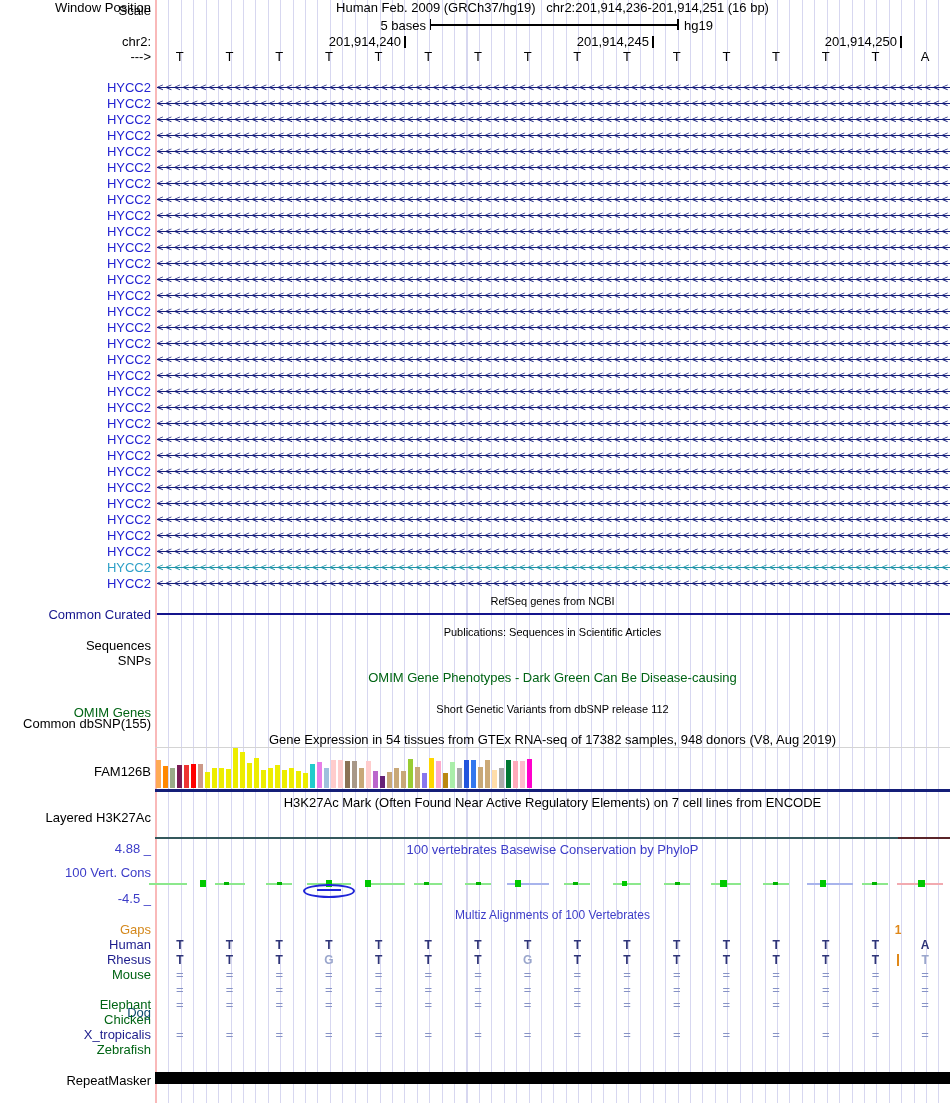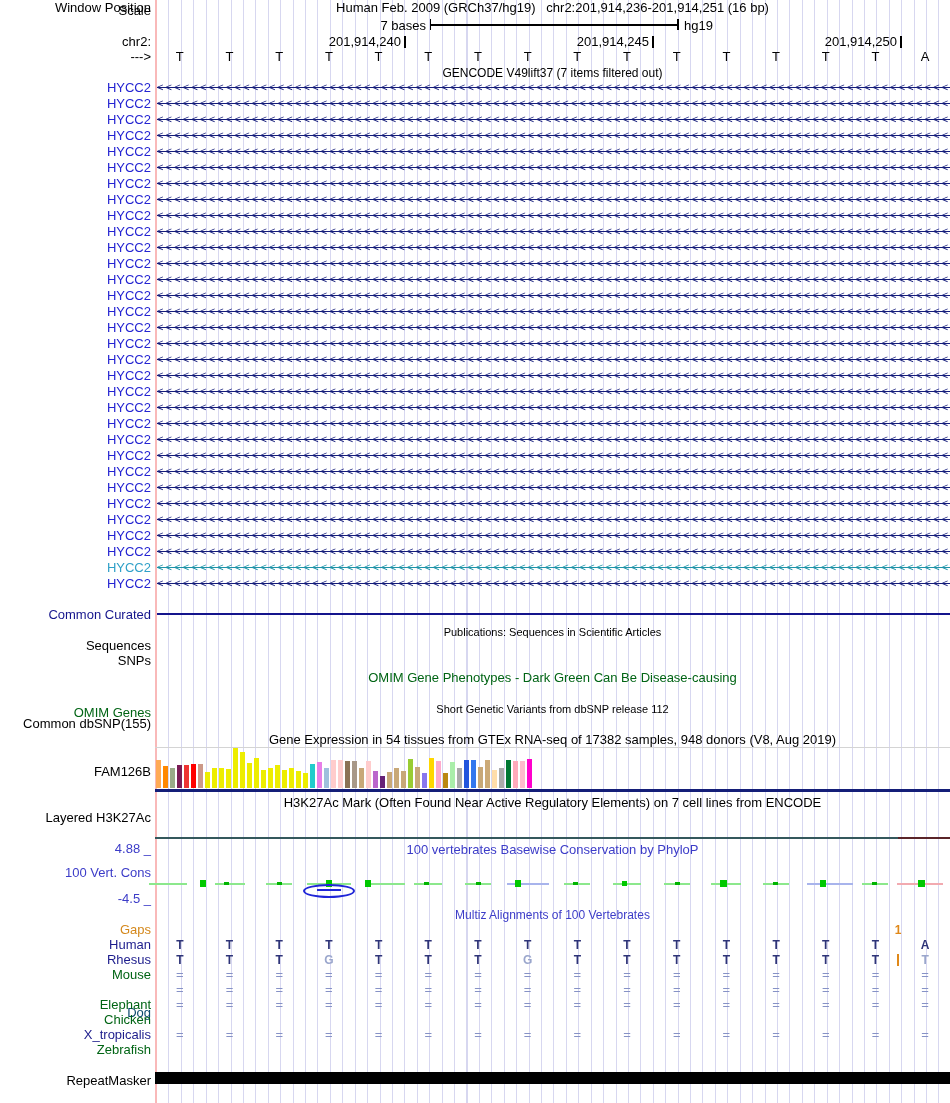--- a/index.html
+++ b/index.html
@@ -29,21 +29,21 @@
 <body>
 
 <div class="browser">
   <div class="grid"></div>
   <div class="pinkline"></div>
 
   <div class="lbl" style="top:1px">Window Position</div>
   <div class="ctitle" style="top:1px">Human Feb. 2009 (GRCh37/hg19)   chr2:201,914,236-201,914,251 (16 bp)</div>
 
   <div class="lbl" style="top:4px">Scale</div>
-  <div class="abs" style="top:18px;left:306px;width:120px;text-align:right">7 bases</div>
+  <div class="abs" style="top:18px;left:306px;width:120px;text-align:right">5 bases</div>
   <div class="abs" style="left:430px;top:24px;width:248px;height:1.5px;background:#000"></div>
   <div class="abs" style="left:429.5px;top:19px;width:1.5px;height:11px;background:#000"></div>
   <div class="abs" style="left:677px;top:19px;width:1.5px;height:11px;background:#000"></div>
   <div class="abs" style="top:18px;left:684px">hg19</div>
 
   <div class="lbl" style="top:35px">chr2:</div>
   <div id="ruler">
       <div class="num" style="position: absolute; left: 303px; top: 35px;">201,914,240</div>
       <div style="position: absolute; left: 404px; top: 36px; width: 1.5px; height: 12px; background: rgb(0, 0, 0);"></div>
       <div class="num" style="position: absolute; left: 551px; top: 35px;">201,914,245</div>
@@ -65,21 +65,20 @@
       <div class="base" style="position: absolute; left: 552.5px; top: 50px;">T</div>
       <div class="base" style="position: absolute; left: 602.188px; top: 50px;">T</div>
       <div class="base" style="position: absolute; left: 651.875px; top: 50px;">T</div>
       <div class="base" style="position: absolute; left: 701.562px; top: 50px;">T</div>
       <div class="base" style="position: absolute; left: 751.25px; top: 50px;">T</div>
       <div class="base" style="position: absolute; left: 800.938px; top: 50px;">T</div>
       <div class="base" style="position: absolute; left: 850.625px; top: 50px;">T</div>
       <div class="base" style="position: absolute; left: 900.312px; top: 50px;">A</div>
     </div>
 
-  <div class="ctitle f12" style="top:66px">GENCODE V49lift37 (7 items filtered out)</div>
   <div id="generows">
       <div class="genelbl" style="position: absolute; top: 81px; color: rgb(36, 36, 210);">HYCC2</div>
       <div class="chev" style="position: absolute; top: 81px; color: rgb(20, 28, 122); background-image: linear-gradient(transparent 6px, rgb(20, 28, 122) 6px, rgb(20, 28, 122) 7px, transparent 7px);">&lt;&lt;&lt;&lt;&lt;&lt;&lt;&lt;&lt;&lt;&lt;&lt;&lt;&lt;&lt;&lt;&lt;&lt;&lt;&lt;&lt;&lt;&lt;&lt;&lt;&lt;&lt;&lt;&lt;&lt;&lt;&lt;&lt;&lt;&lt;&lt;&lt;&lt;&lt;&lt;&lt;&lt;&lt;&lt;&lt;&lt;&lt;&lt;&lt;&lt;&lt;&lt;&lt;&lt;&lt;&lt;&lt;&lt;&lt;&lt;&lt;&lt;&lt;&lt;&lt;&lt;&lt;&lt;&lt;&lt;&lt;&lt;&lt;&lt;&lt;&lt;&lt;&lt;&lt;&lt;&lt;&lt;&lt;&lt;&lt;&lt;&lt;&lt;&lt;&lt;&lt;&lt;&lt;&lt;&lt;&lt;&lt;&lt;&lt;&lt;&lt;&lt;&lt;&lt;&lt;&lt;&lt;&lt;&lt;&lt;&lt;&lt;&lt;&lt;&lt;&lt;&lt;&lt;&lt;&lt;</div>
       <div class="genelbl" style="position: absolute; top: 97px; color: rgb(36, 36, 210);">HYCC2</div>
       <div class="chev" style="position: absolute; top: 97px; color: rgb(20, 28, 122); background-image: linear-gradient(transparent 6px, rgb(20, 28, 122) 6px, rgb(20, 28, 122) 7px, transparent 7px);">&lt;&lt;&lt;&lt;&lt;&lt;&lt;&lt;&lt;&lt;&lt;&lt;&lt;&lt;&lt;&lt;&lt;&lt;&lt;&lt;&lt;&lt;&lt;&lt;&lt;&lt;&lt;&lt;&lt;&lt;&lt;&lt;&lt;&lt;&lt;&lt;&lt;&lt;&lt;&lt;&lt;&lt;&lt;&lt;&lt;&lt;&lt;&lt;&lt;&lt;&lt;&lt;&lt;&lt;&lt;&lt;&lt;&lt;&lt;&lt;&lt;&lt;&lt;&lt;&lt;&lt;&lt;&lt;&lt;&lt;&lt;&lt;&lt;&lt;&lt;&lt;&lt;&lt;&lt;&lt;&lt;&lt;&lt;&lt;&lt;&lt;&lt;&lt;&lt;&lt;&lt;&lt;&lt;&lt;&lt;&lt;&lt;&lt;&lt;&lt;&lt;&lt;&lt;&lt;&lt;&lt;&lt;&lt;&lt;&lt;&lt;&lt;&lt;&lt;&lt;&lt;&lt;&lt;&lt;&lt;</div>
       <div class="genelbl" style="position: absolute; top: 113px; color: rgb(36, 36, 210);">HYCC2</div>
       <div class="chev" style="position: absolute; top: 113px; color: rgb(20, 28, 122); background-image: linear-gradient(transparent 6px, rgb(20, 28, 122) 6px, rgb(20, 28, 122) 7px, transparent 7px);">&lt;&lt;&lt;&lt;&lt;&lt;&lt;&lt;&lt;&lt;&lt;&lt;&lt;&lt;&lt;&lt;&lt;&lt;&lt;&lt;&lt;&lt;&lt;&lt;&lt;&lt;&lt;&lt;&lt;&lt;&lt;&lt;&lt;&lt;&lt;&lt;&lt;&lt;&lt;&lt;&lt;&lt;&lt;&lt;&lt;&lt;&lt;&lt;&lt;&lt;&lt;&lt;&lt;&lt;&lt;&lt;&lt;&lt;&lt;&lt;&lt;&lt;&lt;&lt;&lt;&lt;&lt;&lt;&lt;&lt;&lt;&lt;&lt;&lt;&lt;&lt;&lt;&lt;&lt;&lt;&lt;&lt;&lt;&lt;&lt;&lt;&lt;&lt;&lt;&lt;&lt;&lt;&lt;&lt;&lt;&lt;&lt;&lt;&lt;&lt;&lt;&lt;&lt;&lt;&lt;&lt;&lt;&lt;&lt;&lt;&lt;&lt;&lt;&lt;&lt;&lt;&lt;&lt;&lt;&lt;</div>
       <div class="genelbl" style="position: absolute; top: 129px; color: rgb(36, 36, 210);">HYCC2</div>
       <div class="chev" style="position: absolute; top: 129px; color: rgb(20, 28, 122); background-image: linear-gradient(transparent 6px, rgb(20, 28, 122) 6px, rgb(20, 28, 122) 7px, transparent 7px);">&lt;&lt;&lt;&lt;&lt;&lt;&lt;&lt;&lt;&lt;&lt;&lt;&lt;&lt;&lt;&lt;&lt;&lt;&lt;&lt;&lt;&lt;&lt;&lt;&lt;&lt;&lt;&lt;&lt;&lt;&lt;&lt;&lt;&lt;&lt;&lt;&lt;&lt;&lt;&lt;&lt;&lt;&lt;&lt;&lt;&lt;&lt;&lt;&lt;&lt;&lt;&lt;&lt;&lt;&lt;&lt;&lt;&lt;&lt;&lt;&lt;&lt;&lt;&lt;&lt;&lt;&lt;&lt;&lt;&lt;&lt;&lt;&lt;&lt;&lt;&lt;&lt;&lt;&lt;&lt;&lt;&lt;&lt;&lt;&lt;&lt;&lt;&lt;&lt;&lt;&lt;&lt;&lt;&lt;&lt;&lt;&lt;&lt;&lt;&lt;&lt;&lt;&lt;&lt;&lt;&lt;&lt;&lt;&lt;&lt;&lt;&lt;&lt;&lt;&lt;&lt;&lt;&lt;&lt;&lt;</div>
       <div class="genelbl" style="position: absolute; top: 145px; color: rgb(36, 36, 210);">HYCC2</div>
@@ -133,20 +132,21 @@
       <div class="genelbl" style="position: absolute; top: 529px; color: rgb(36, 36, 210);">HYCC2</div>
       <div class="chev" style="position: absolute; top: 529px; color: rgb(20, 28, 122); background-image: linear-gradient(transparent 6px, rgb(20, 28, 122) 6px, rgb(20, 28, 122) 7px, transparent 7px);">&lt;&lt;&lt;&lt;&lt;&lt;&lt;&lt;&lt;&lt;&lt;&lt;&lt;&lt;&lt;&lt;&lt;&lt;&lt;&lt;&lt;&lt;&lt;&lt;&lt;&lt;&lt;&lt;&lt;&lt;&lt;&lt;&lt;&lt;&lt;&lt;&lt;&lt;&lt;&lt;&lt;&lt;&lt;&lt;&lt;&lt;&lt;&lt;&lt;&lt;&lt;&lt;&lt;&lt;&lt;&lt;&lt;&lt;&lt;&lt;&lt;&lt;&lt;&lt;&lt;&lt;&lt;&lt;&lt;&lt;&lt;&lt;&lt;&lt;&lt;&lt;&lt;&lt;&lt;&lt;&lt;&lt;&lt;&lt;&lt;&lt;&lt;&lt;&lt;&lt;&lt;&lt;&lt;&lt;&lt;&lt;&lt;&lt;&lt;&lt;&lt;&lt;&lt;&lt;&lt;&lt;&lt;&lt;&lt;&lt;&lt;&lt;&lt;&lt;&lt;&lt;&lt;&lt;&lt;&lt;</div>
       <div class="genelbl" style="position: absolute; top: 545px; color: rgb(36, 36, 210);">HYCC2</div>
       <div class="chev" style="position: absolute; top: 545px; color: rgb(20, 28, 122); background-image: linear-gradient(transparent 6px, rgb(20, 28, 122) 6px, rgb(20, 28, 122) 7px, transparent 7px);">&lt;&lt;&lt;&lt;&lt;&lt;&lt;&lt;&lt;&lt;&lt;&lt;&lt;&lt;&lt;&lt;&lt;&lt;&lt;&lt;&lt;&lt;&lt;&lt;&lt;&lt;&lt;&lt;&lt;&lt;&lt;&lt;&lt;&lt;&lt;&lt;&lt;&lt;&lt;&lt;&lt;&lt;&lt;&lt;&lt;&lt;&lt;&lt;&lt;&lt;&lt;&lt;&lt;&lt;&lt;&lt;&lt;&lt;&lt;&lt;&lt;&lt;&lt;&lt;&lt;&lt;&lt;&lt;&lt;&lt;&lt;&lt;&lt;&lt;&lt;&lt;&lt;&lt;&lt;&lt;&lt;&lt;&lt;&lt;&lt;&lt;&lt;&lt;&lt;&lt;&lt;&lt;&lt;&lt;&lt;&lt;&lt;&lt;&lt;&lt;&lt;&lt;&lt;&lt;&lt;&lt;&lt;&lt;&lt;&lt;&lt;&lt;&lt;&lt;&lt;&lt;&lt;&lt;&lt;&lt;</div>
       <div class="genelbl" style="position: absolute; top: 561px; color: rgb(47, 160, 200);">HYCC2</div>
       <div class="chev" style="position: absolute; top: 561px; color: rgb(30, 147, 168); background-image: linear-gradient(transparent 6px, rgb(30, 147, 168) 6px, rgb(30, 147, 168) 7px, transparent 7px);">&lt;&lt;&lt;&lt;&lt;&lt;&lt;&lt;&lt;&lt;&lt;&lt;&lt;&lt;&lt;&lt;&lt;&lt;&lt;&lt;&lt;&lt;&lt;&lt;&lt;&lt;&lt;&lt;&lt;&lt;&lt;&lt;&lt;&lt;&lt;&lt;&lt;&lt;&lt;&lt;&lt;&lt;&lt;&lt;&lt;&lt;&lt;&lt;&lt;&lt;&lt;&lt;&lt;&lt;&lt;&lt;&lt;&lt;&lt;&lt;&lt;&lt;&lt;&lt;&lt;&lt;&lt;&lt;&lt;&lt;&lt;&lt;&lt;&lt;&lt;&lt;&lt;&lt;&lt;&lt;&lt;&lt;&lt;&lt;&lt;&lt;&lt;&lt;&lt;&lt;&lt;&lt;&lt;&lt;&lt;&lt;&lt;&lt;&lt;&lt;&lt;&lt;&lt;&lt;&lt;&lt;&lt;&lt;&lt;&lt;&lt;&lt;&lt;&lt;&lt;&lt;&lt;&lt;&lt;&lt;</div>
       <div class="genelbl" style="position: absolute; top: 577px; color: rgb(36, 36, 210);">HYCC2</div>
       <div class="chev" style="position: absolute; top: 577px; color: rgb(20, 28, 122); background-image: linear-gradient(transparent 6px, rgb(20, 28, 122) 6px, rgb(20, 28, 122) 7px, transparent 7px);">&lt;&lt;&lt;&lt;&lt;&lt;&lt;&lt;&lt;&lt;&lt;&lt;&lt;&lt;&lt;&lt;&lt;&lt;&lt;&lt;&lt;&lt;&lt;&lt;&lt;&lt;&lt;&lt;&lt;&lt;&lt;&lt;&lt;&lt;&lt;&lt;&lt;&lt;&lt;&lt;&lt;&lt;&lt;&lt;&lt;&lt;&lt;&lt;&lt;&lt;&lt;&lt;&lt;&lt;&lt;&lt;&lt;&lt;&lt;&lt;&lt;&lt;&lt;&lt;&lt;&lt;&lt;&lt;&lt;&lt;&lt;&lt;&lt;&lt;&lt;&lt;&lt;&lt;&lt;&lt;&lt;&lt;&lt;&lt;&lt;&lt;&lt;&lt;&lt;&lt;&lt;&lt;&lt;&lt;&lt;&lt;&lt;&lt;&lt;&lt;&lt;&lt;&lt;&lt;&lt;&lt;&lt;&lt;&lt;&lt;&lt;&lt;&lt;&lt;&lt;&lt;&lt;&lt;&lt;&lt;</div>
     </div>
 
+  <div class="ctitle f11" style="top:594px">RefSeq genes from NCBI</div>
   <div class="lbl navy" style="top:608px">Common Curated</div>
   <div class="abs" style="left:157px;top:613px;width:793px;height:2px;background:#14148c"></div>
 
   <div class="ctitle f11" style="top:625px">Publications: Sequences in Scientific Articles</div>
   <div class="lbl" style="top:639px">Sequences</div>
   <div class="lbl" style="top:654px">SNPs</div>
 
   <div class="ctitle green" style="top:671px">OMIM Gene Phenotypes - Dark Green Can Be Disease-causing</div>
   <div class="lbl green" style="top:706px">OMIM Genes</div>
 

